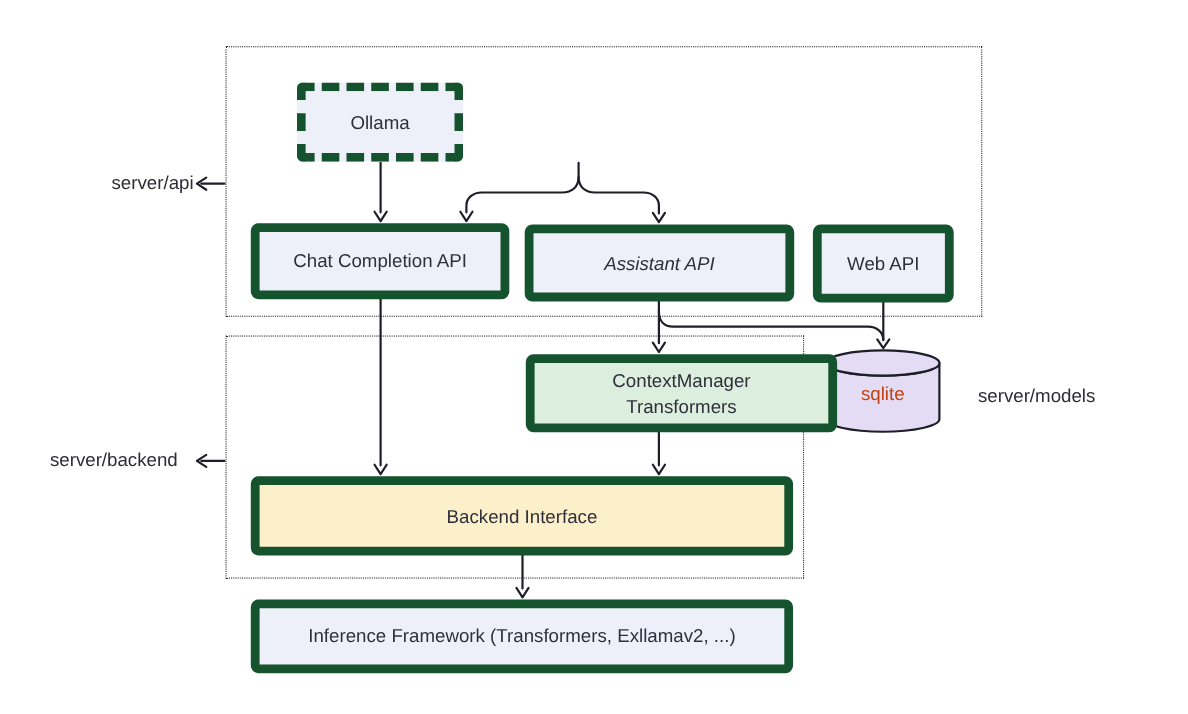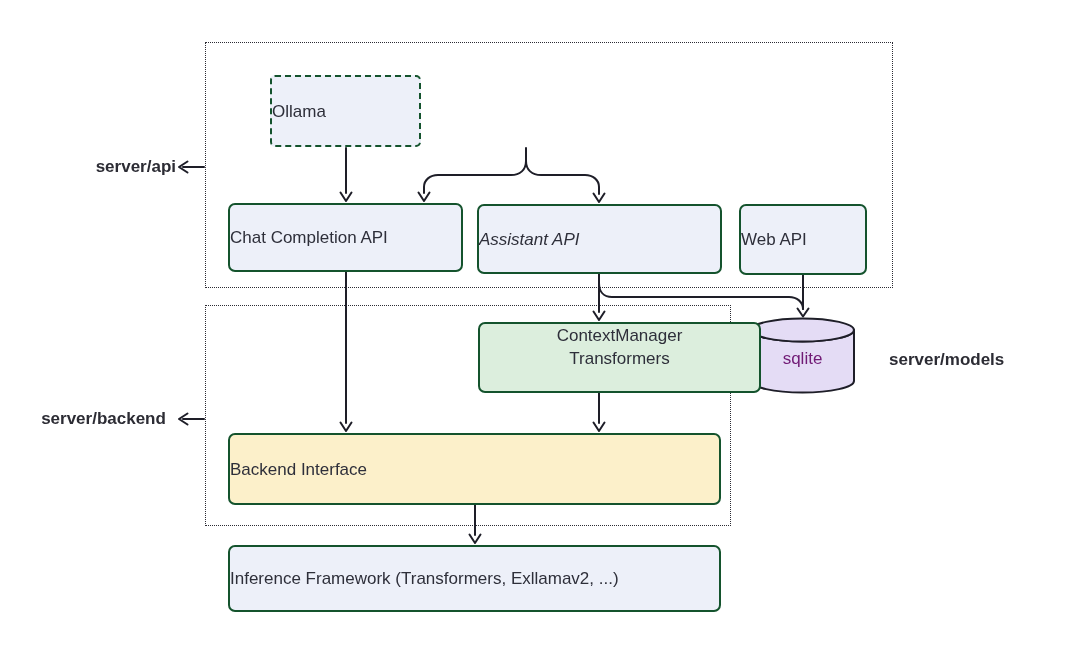--- a/index.html
+++ b/index.html
@@ -10,41 +10,41 @@
   .canvas * { box-sizing:border-box; }
   .edges-layer { position:absolute; left:0; top:0; width:1080px; height:649px; }
 
   .group {
     position:absolute; border:1.5px dotted #2c2c34; background:transparent;
   }
   .group-api     { left:205px; top:42px;  width:688px; height:246px; }
   .group-backend { left:205px; top:305px; width:526px; height:221px; }
 
   .node {
-    position:absolute; display:flex; align-items:center; 
+    position:absolute; display:flex; align-items:center; justify-content:center;
     text-align:center; font-size:17px; line-height:23px;
-    border:2px solid #14532d; border-radius:7px; background:#edf0f9;
+    border:8px solid #14532d; border-radius:7px; background:#edf0f9;
   }
   .node-dashed { border-style:dashed; border-radius:5px; }
 
   .node-ollama    { left:270px; top:75px;  width:151px; height:72px; }
   .node-openai    { left:454px; top:75px;  width:145px; height:72px; }
   .node-chat      { left:228px; top:203px; width:235px; height:69px; }
   .node-assistant { left:477px; top:204px; width:245px; height:70px;font-style:italic; }
   .node-web       { left:739px; top:204px; width:128px; height:71px; }
   .node-context   { left:478px; top:322px; width:283px; height:71px; background:#dceedd; flex-direction:column; }
   .node-backend-interface { left:228px; top:433px; width:493px; height:72px; background:#fcf0ca; }
   .node-inference { left:228px; top:545px; width:493px; height:67px; }
 
   .sqlite-label {
     position:absolute; left:751px; top:349px; width:103px; text-align:center;
-    font-size:17px; color:#701a75;
+    font-size:17px; color:#c2410c;
   }
 
-  .side-label { position:absolute; font-size:17px; color:#2c2c34; line-height:20px;font-weight:bold; }
+  .side-label { position:absolute; font-size:17px; color:#2c2c34; line-height:20px; }
   .label-api     { left:60px;  top:157px; width:116px; text-align:right; }
   .label-backend { left:30px;  top:409px; width:147px; text-align:center; }
   .label-models  { left:889px; top:350px; width:150px; text-align:left; }
 </style>
 </head>
 <body>
 
 <div class="canvas">
 
   <div class="group group-api"></div>

